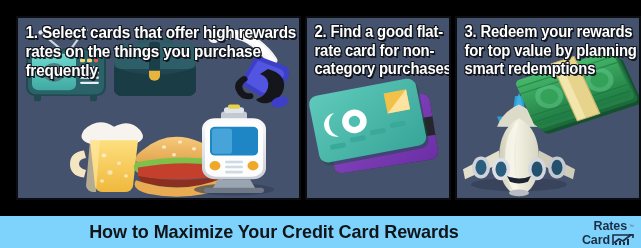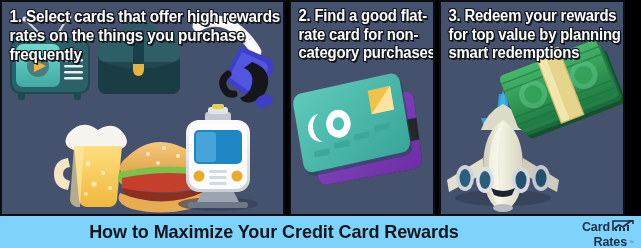--- a/index.html
+++ b/index.html
@@ -24,21 +24,21 @@
   .panels {
     position: absolute;
     left: 0;
     top: 0;
     width: 641px;
     height: 216px;
     background: #000000;
     display: flex;
     gap: 4px;
     box-sizing: border-box;
-    padding: 0;
+    padding: 16px;
   }
   .panel {
     position: relative;
     background: #45526d;
     border: 2px solid #0b0d11;
     box-sizing: border-box;
     overflow: hidden;
     flex: 0 0 auto;
   }
   .panel-1 { width: 285px; }
@@ -374,31 +374,31 @@
           </g>
         </svg>
       </div>
     </div>
   </div>
 
   <div class="footer">
     <div class="footer-title">How to Maximize Your Credit Card Rewards</div>
 
     <div class="brand">
+      <div class="brand-row brand-row-2">
+        <span class="brand-word">Rates</span>
+        <span class="brand-tm">™</span>
+      </div>
       <div class="brand-row">
         <span class="brand-word">Card</span>
         <span class="brand-mark">
           <svg width="22" height="12" viewBox="0 0 22 12" xmlns="http://www.w3.org/2000/svg">
             <path d="M1 11 V1 H21" stroke="#1d2d44" stroke-width="1.6" fill="none"></path>
             <path d="M2 9 L7 5 L11 7 L20 0" stroke="#1d2d44" stroke-width="1.8" fill="none" stroke-linejoin="round"></path>
             <path d="M3 11 h2 v-2 h-2 Z M7 11 h2 v-4 h-2 Z M11 11 h2 v-3 h-2 Z M15 11 h2 v-6 h-2 Z" fill="#1d2d44"></path>
             <path d="M17 0 h4 v4" stroke="#1d2d44" stroke-width="1.6" fill="none"></path>
           </svg>
         </span>
       </div>
-      <div class="brand-row brand-row-2">
-        <span class="brand-word">Rates</span>
-        <span class="brand-tm">™</span>
-      </div>
     </div>
   </div>
 
 </div>
 
 </body></html>

